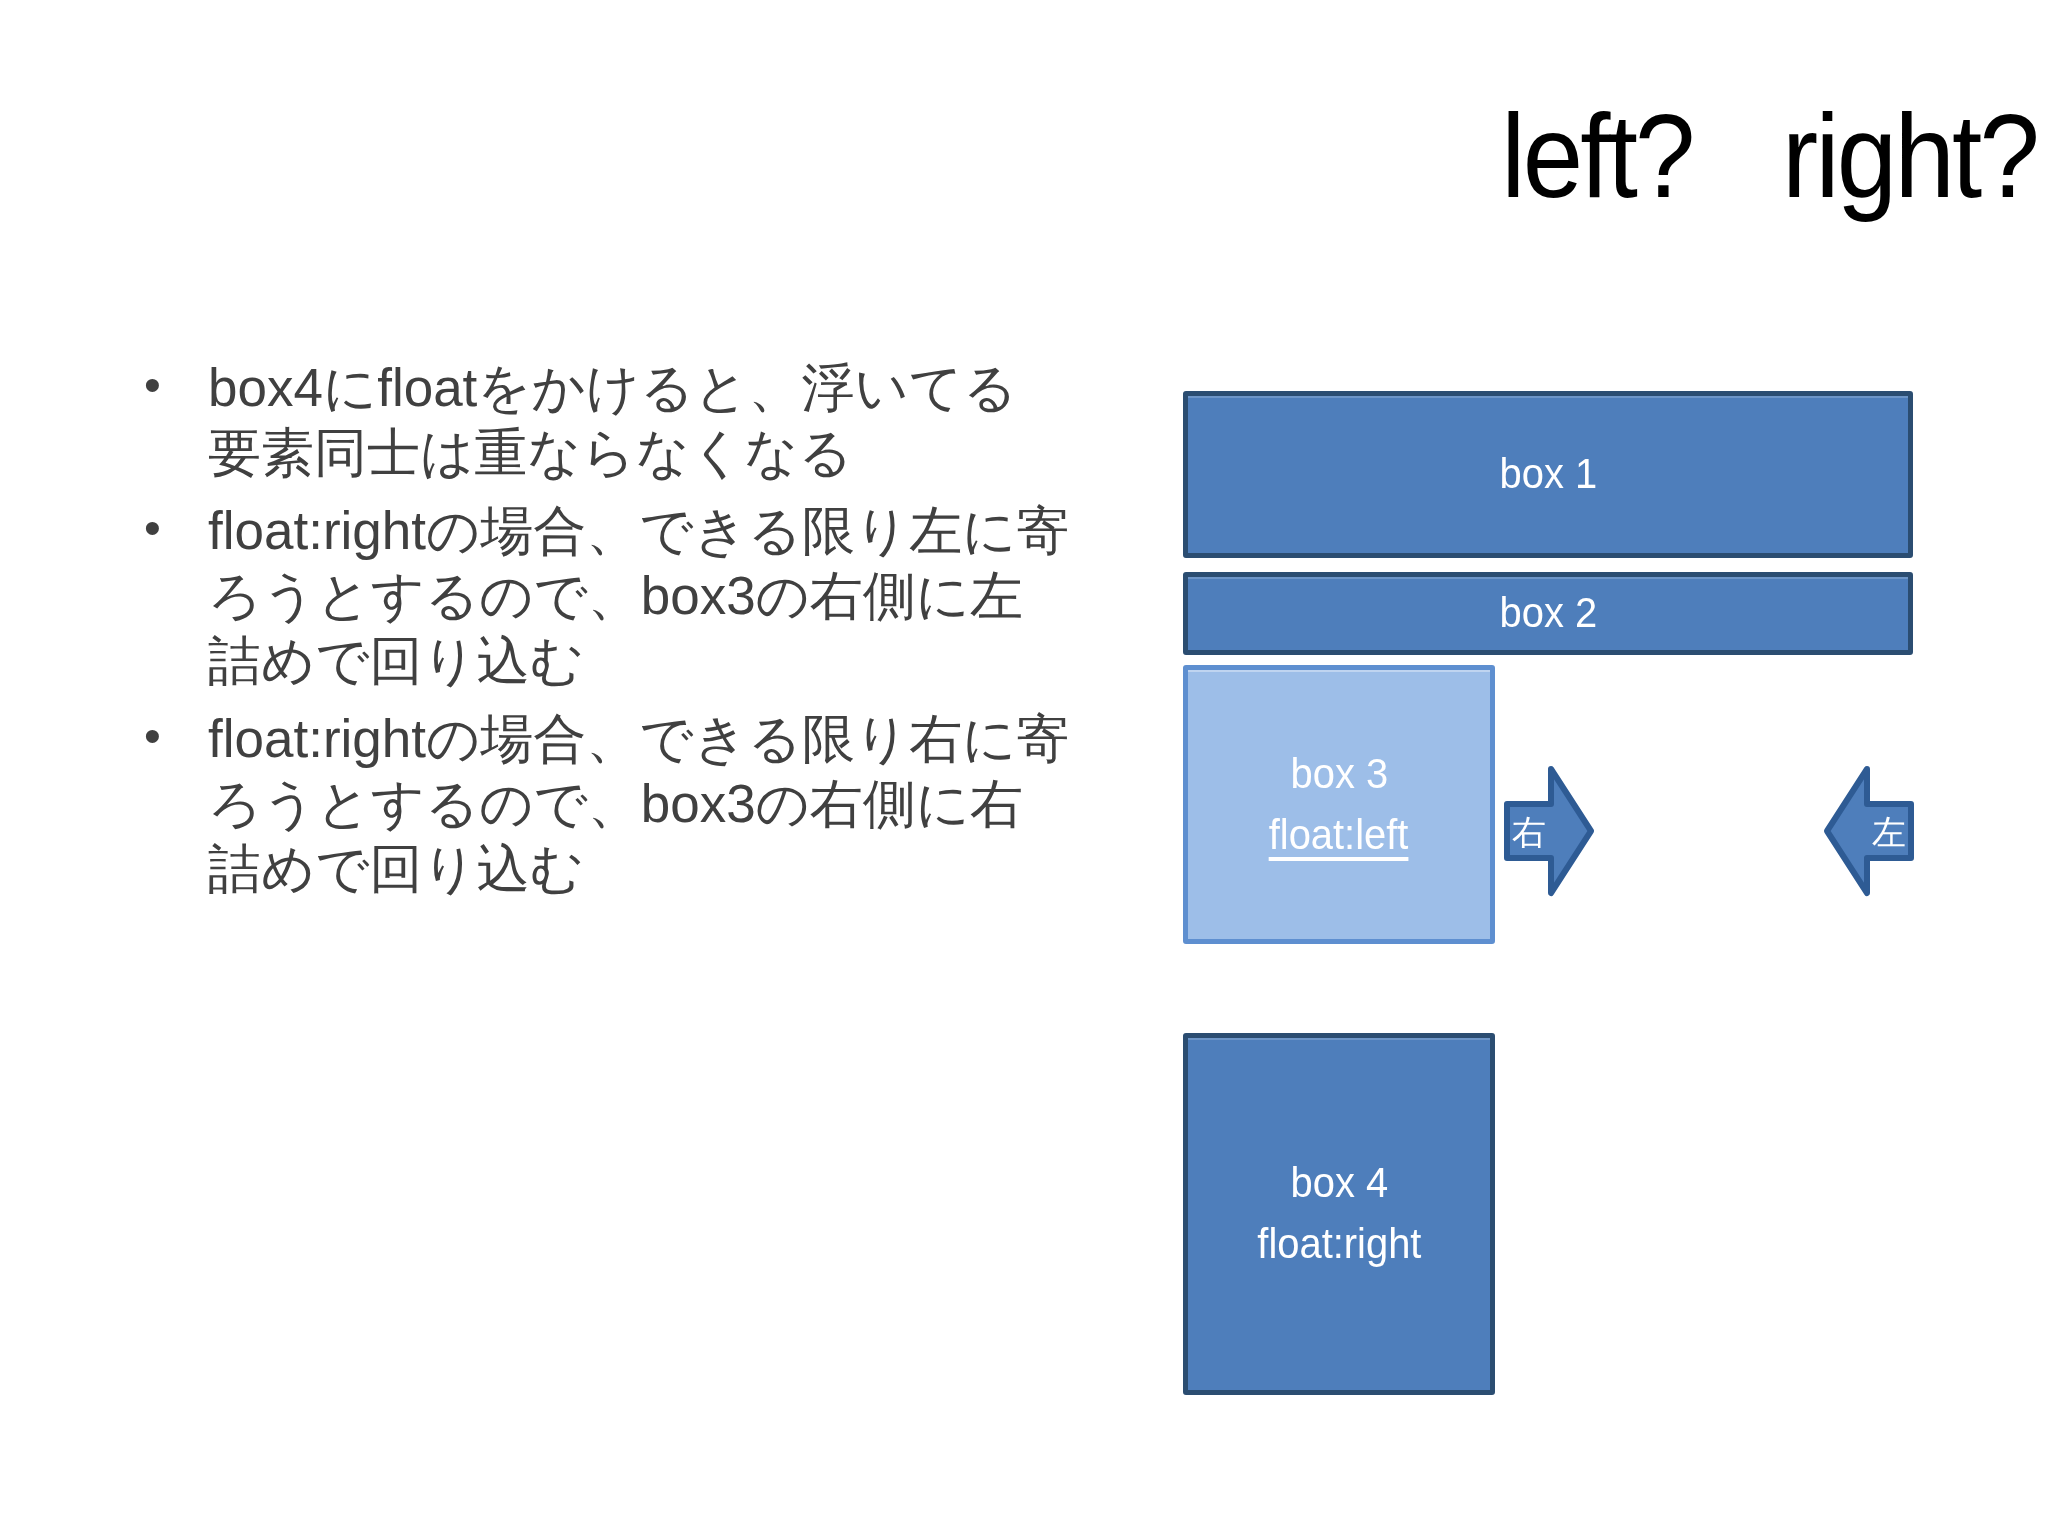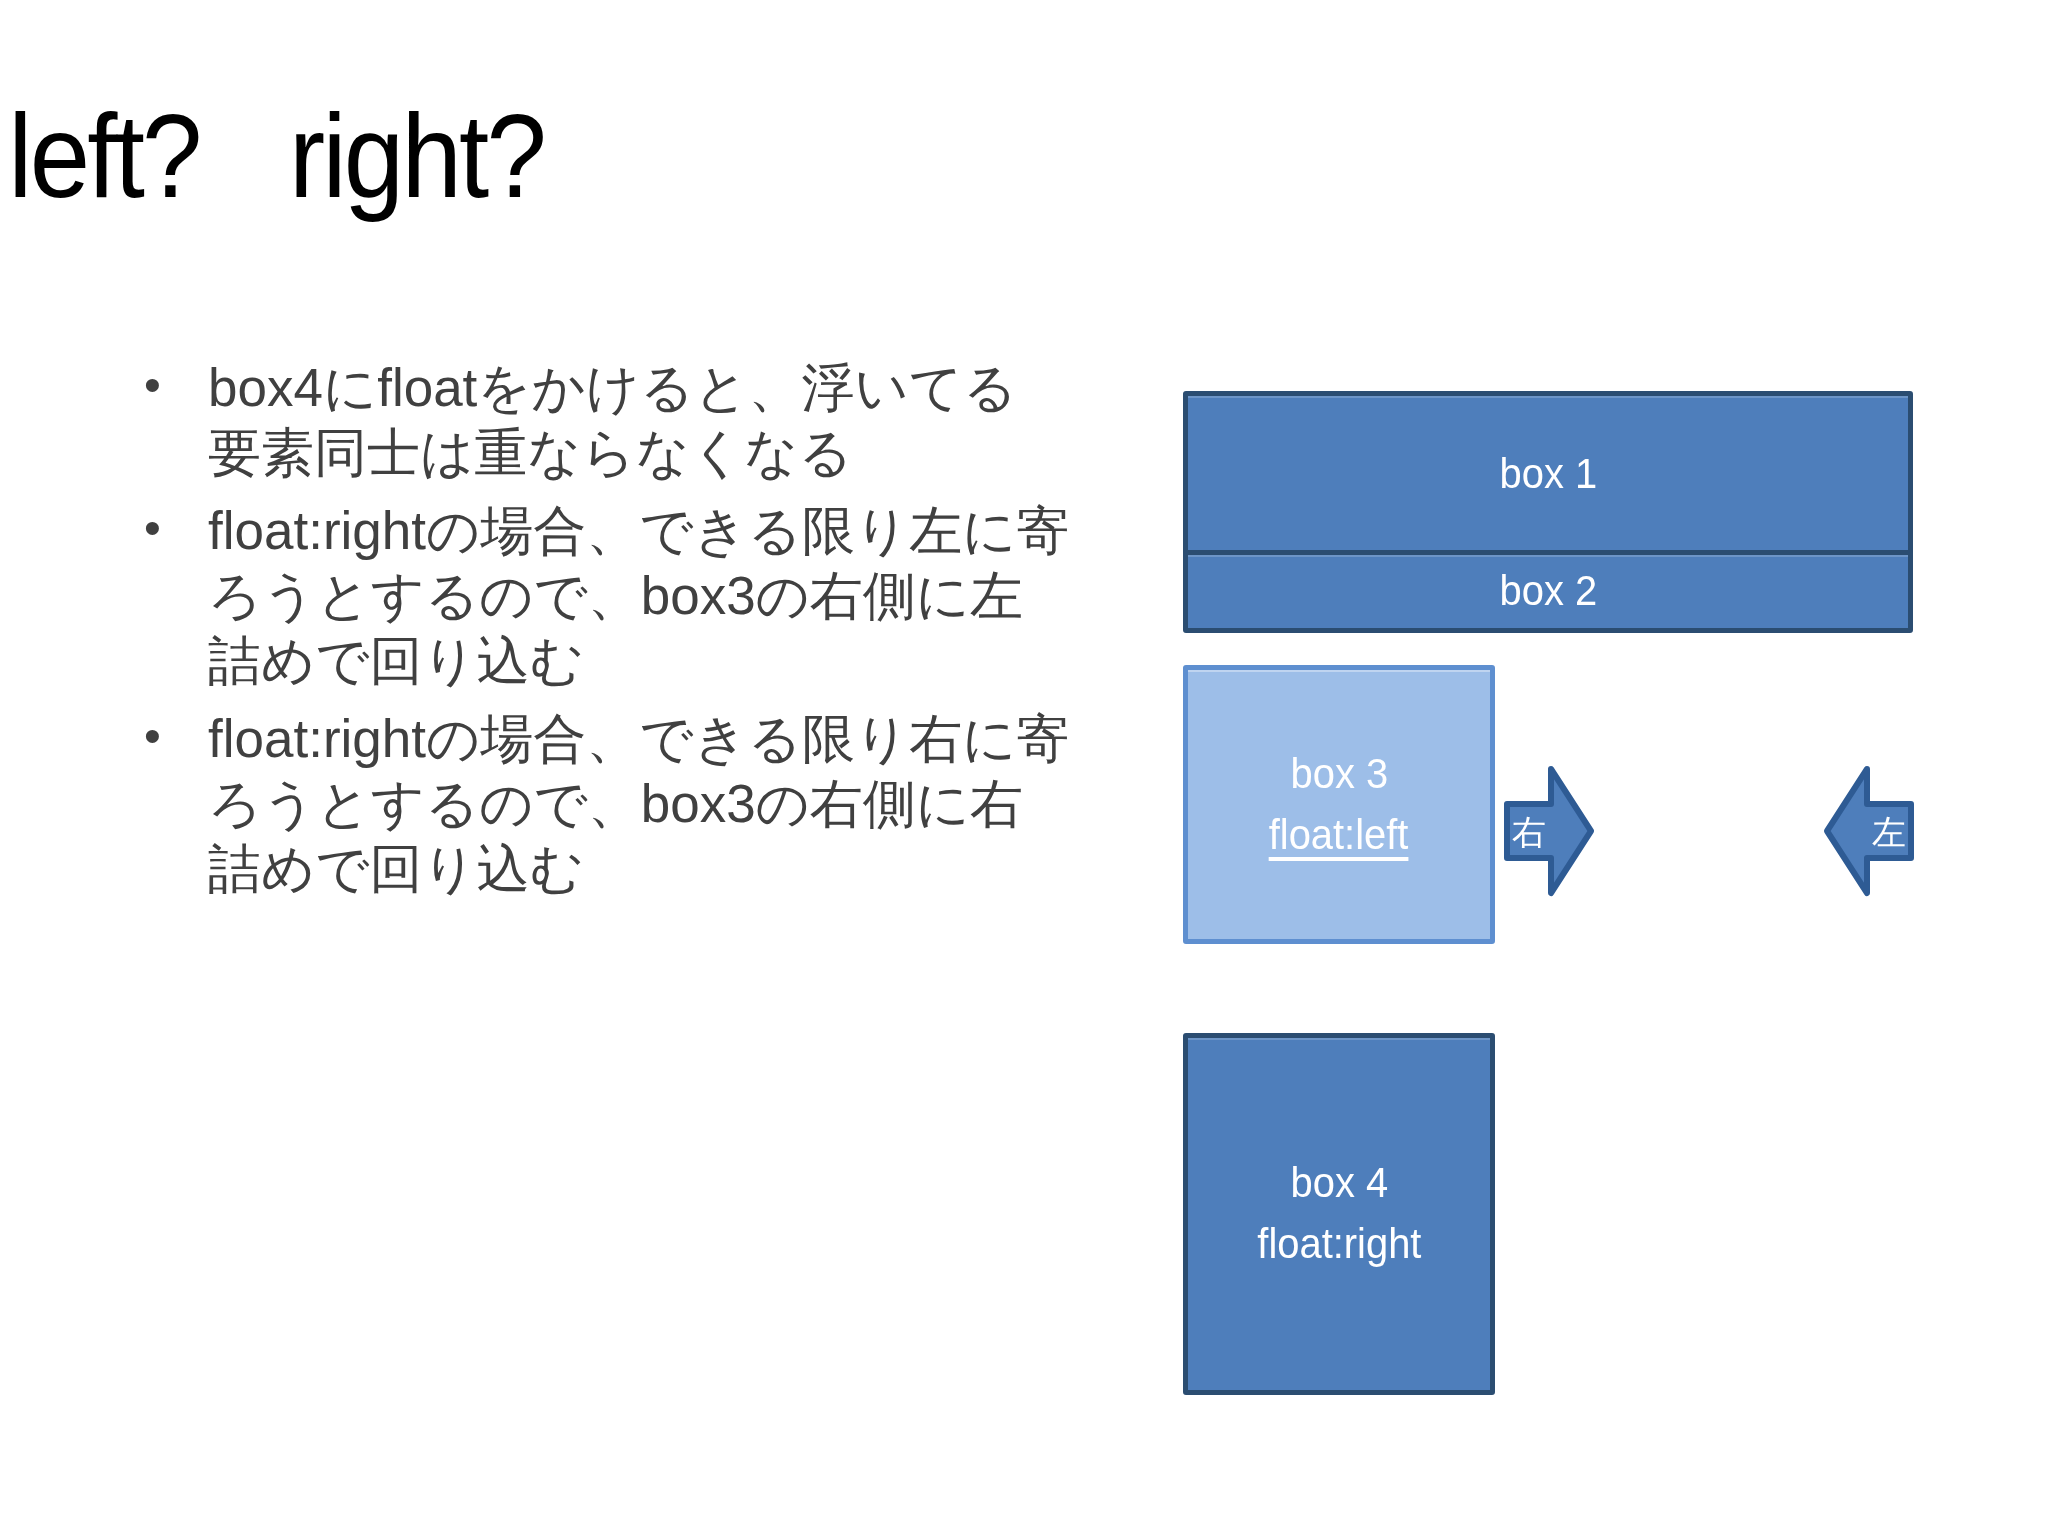--- a/index.html
+++ b/index.html
@@ -10,21 +10,21 @@
     color:#000;
     position:relative;
     overflow:hidden;
   }
   .slide { position:absolute; inset:0; width:2048px; height:1536px; background:#fff; }
 
   
   .title {
     position:absolute;
     top:88px; left:0; width:2048px; height:160px;
-    display:flex; justify-content:flex-start; align-items:flex-start;
+    display:flex; justify-content:flex-end; align-items:flex-start;
     gap:70px;
     font-size:118px;
     font-weight:400;
     letter-spacing:-3px;
     color:#000;
     font-family:"Liberation Sans","DejaVu Sans",sans-serif;
   }
   .title span { transform:scaleX(0.92); transform-origin:center; }
 
   
@@ -72,21 +72,21 @@
     border:5px solid #2b4d71;
     box-shadow:inset 0 2px 0 rgba(255,255,255,0.18);
   }
   .box-light {
     background:#9dbee8;
     border:5px solid #5e8fd0;
     box-shadow:inset 0 2px 0 rgba(255,255,255,0.35);
   }
 
   #box1 { left:1183px; top:381px;  width:730px; height:167px; }
-  #box2 { left:1183px; top:540px;  width:730px; height:83px;  }
+  #box2 { left:1183px; top:562px;  width:730px; height:83px;  }
   #box3 { left:1183px; top:655px;  width:312px; height:279px; }
   #box4 { left:1183px; top:1023px; width:312px; height:362px; }
 
   .arrow-svg { position:absolute; overflow:visible; }
   #arrow-right { left:1503px; top:764px; width:92px; height:134px; }
   #arrow-left  { left:1823px; top:764px; width:92px; height:134px; }
   .arrow-label {
     fill:#ffffff;
     font-size:34px;
     font-family:"Liberation Serif","DejaVu Serif",serif;

